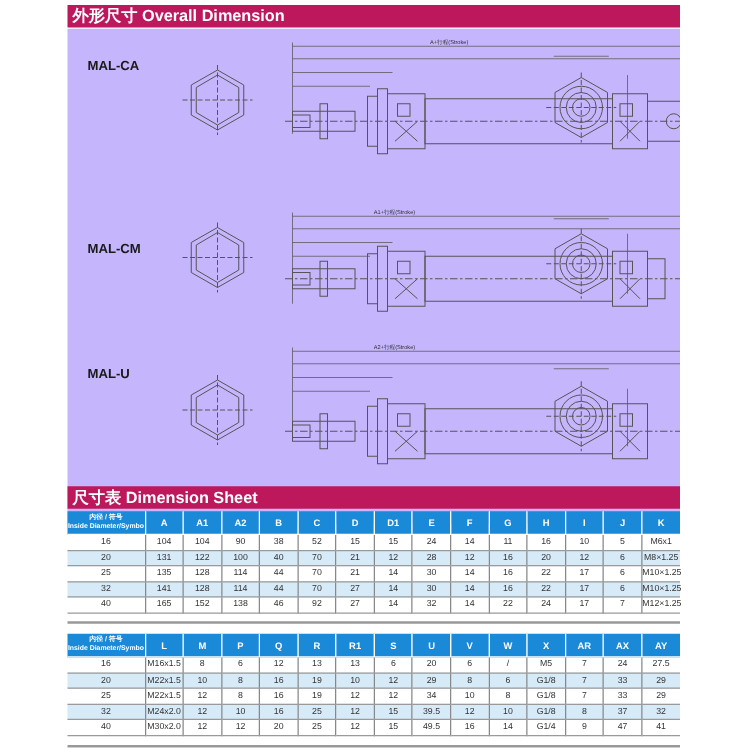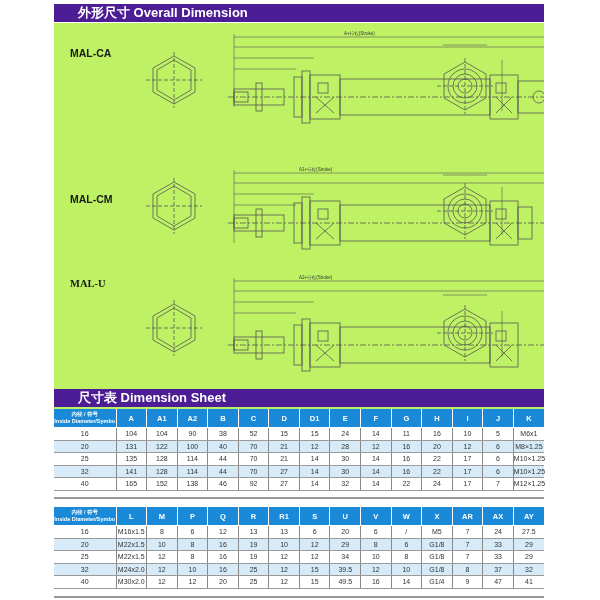--- a/index.html
+++ b/index.html
@@ -1,20 +1,20 @@
 <!DOCTYPE html>
 <html><head>
 <meta charset="utf-8">
 <style>
   html, body { margin:0; padding:0; background:#ffffff; }
   body { width:600px; height:600px; position:relative; overflow:hidden; font-family:"Liberation Sans", sans-serif; }
-  .section-header { position:absolute; left:54px; width:490px; background:#4c1d95; color:#ffffff; font-weight:bold; box-sizing:border-box; padding-left:24px; }
+  .section-header { position:absolute; left:54px; width:490px; background:#be185d; color:#ffffff; font-weight:bold; box-sizing:border-box; padding-left:4px; }
   #hdr1 { top:4px; height:18px; font-size:13px; line-height:18px; }
   #hdr2 { top:389px; height:18px; font-size:13px; line-height:18px; }
-  .panel { position:absolute; left:54px; top:23px; width:490px; height:396px; background:#bef264; }
+  .panel { position:absolute; left:54px; top:23px; width:490px; height:396px; background:#c4b5fd; }
   .model-label { position:absolute; font-weight:bold; font-size:10.5px; color:#1a1a1a; }
   .drawing { position:absolute; }
   table.dims { position:absolute; left:54px; width:490px; border-collapse:collapse; font-size:7px; color:#333; table-layout:fixed; }
   table.dims th { background:#1a8ad8; color:#fff; font-weight:bold; height:18px; border-right:1px solid #ffffff; border-bottom:1px solid #ffffff; padding:0; font-size:7.5px; }
   table.dims th.first { font-size:5.5px; line-height:7px; }
   table.dims td { text-align:center; height:11.5px; padding:0; border-right:1px solid #888; border-bottom:1px solid #9a9a9a; }
   table.dims td:last-child, table.dims th:last-child { border-right:none; }
   table.dims tr.alt td { background:#d6eaf8; }
   #t1 { top:409px; }
   #t2 { top:507px; }
@@ -117,21 +117,21 @@
       </g>
     <use href="#hexend" x="411" y="310"></use>
     <g stroke="#555" stroke-width="0.6" fill="none">
       <line x1="389" y1="272" x2="433" y2="272"></line>
       <line x1="448" y1="288" x2="448" y2="334"></line>
     </g>
     <text x="245" y="256" font-size="4.5" fill="#333" font-family="Liberation Sans, sans-serif">A2+行程(Stroke)</text>
   </svg>
 
   <div class="model-label" style="left:16px;top:150px;margin-top:20px;">MAL-CM</div>
-  <div class="model-label" style="left:16px;top:255px;font-family:Liberation Serif, serif;">MAL-U</div>
+  <div class="model-label" style="left:16px;top:270px;">MAL-U</div>
 </div>
 
 <div id="hdr2" class="section-header">尺寸表 Dimension Sheet</div>
 
 <table id="t1" class="dims">
   <colgroup>
       <col style="width:62px">
     </colgroup>
   <thead>
       <tr id="t1h">

